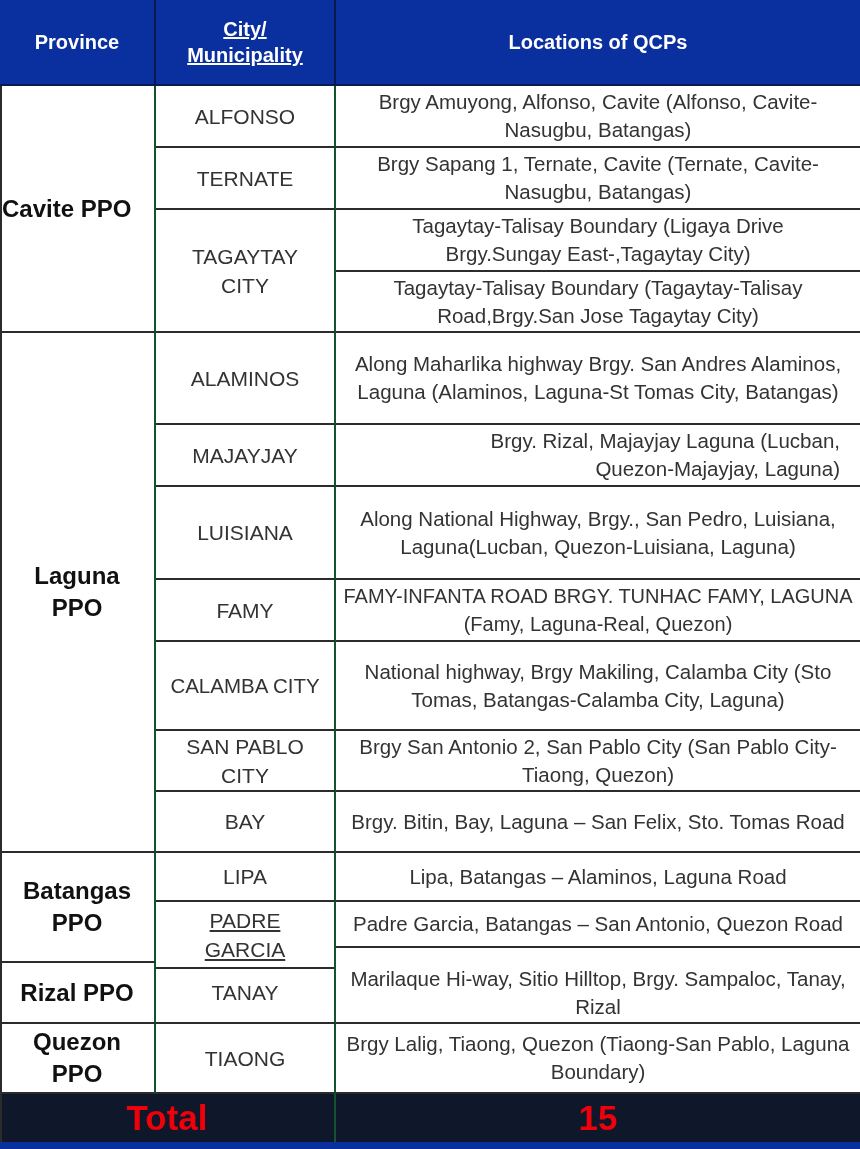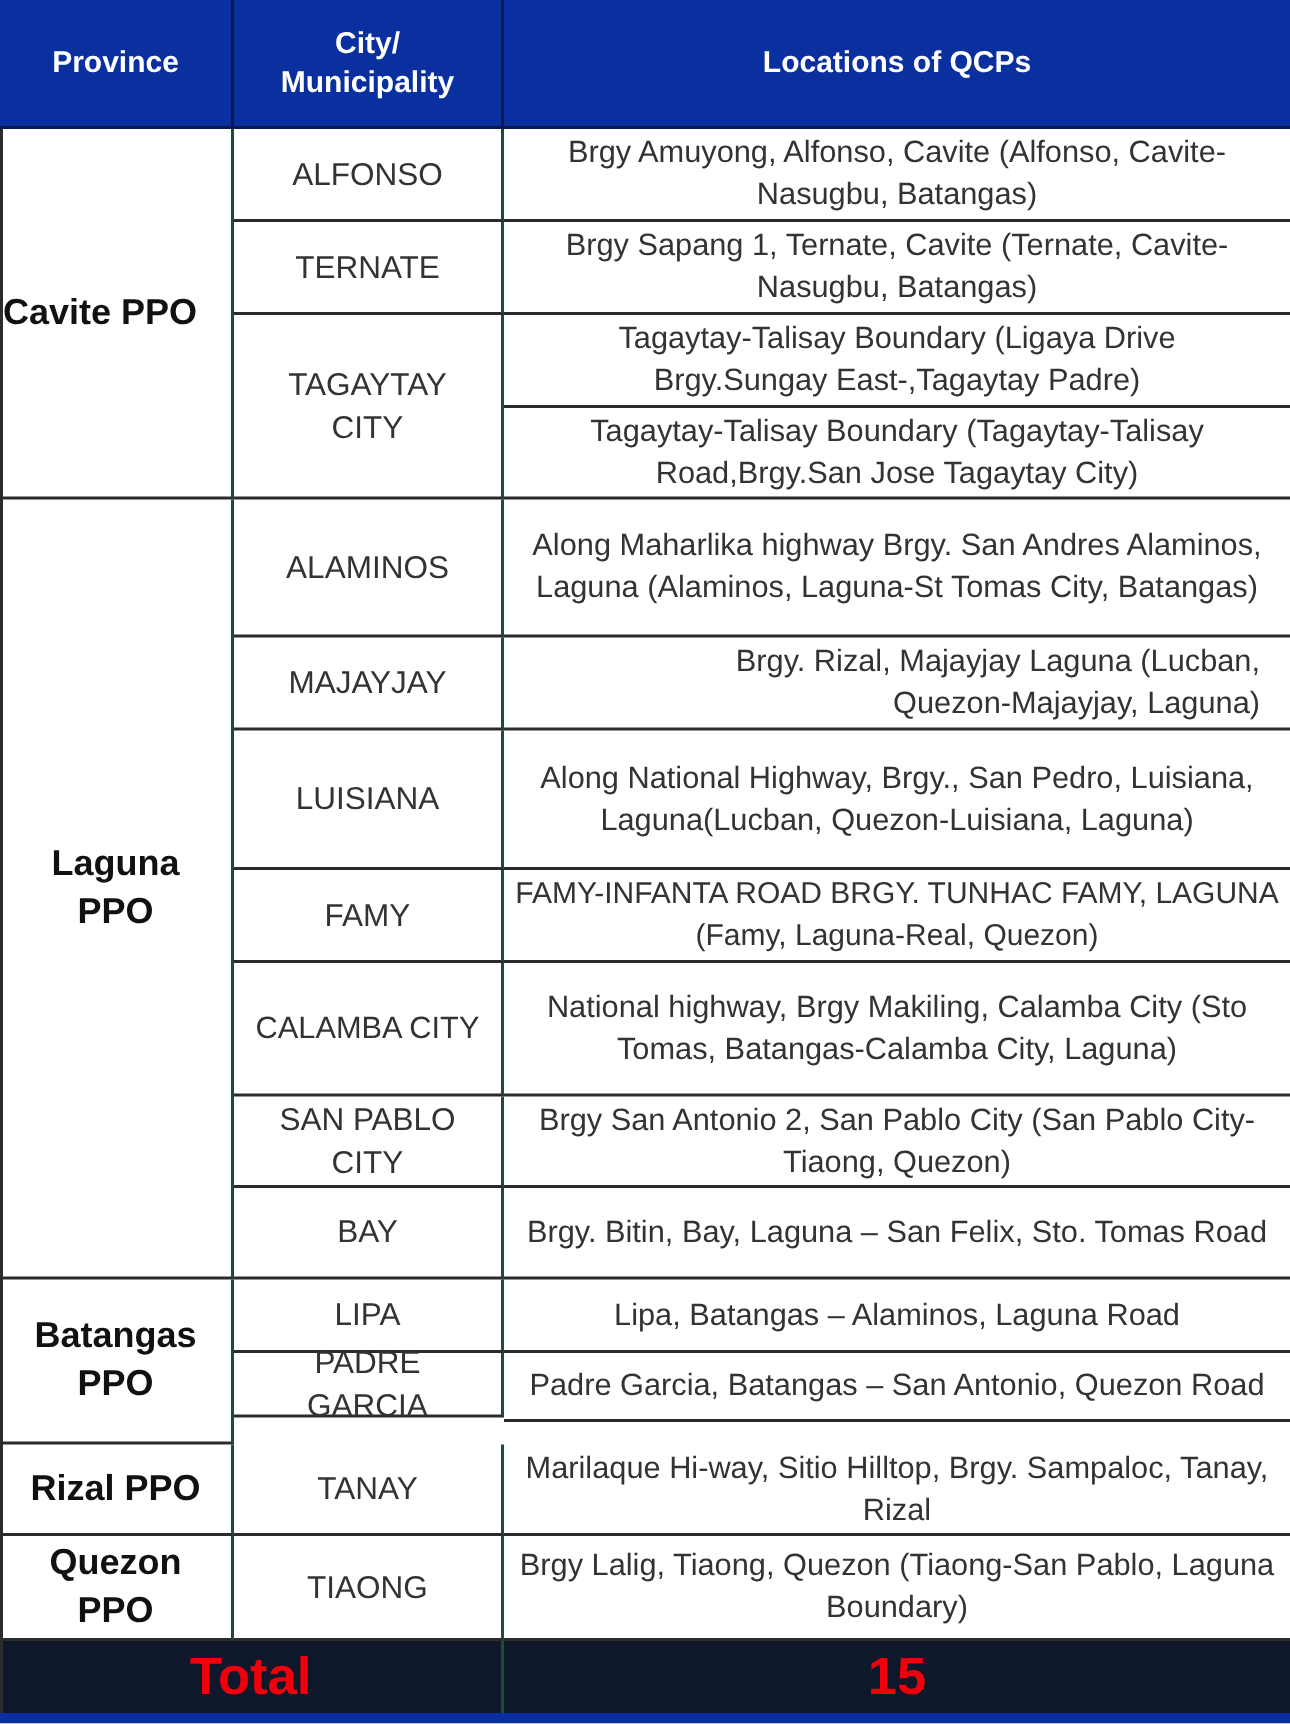--- a/index.html
+++ b/index.html
@@ -17,21 +17,21 @@
   .lborder { position:absolute; left:0; top:86px; width:2px; height:1056px; background:#2b2b2b; }
 </style>
 </head>
 <body>
 
 <div>
 
   <div class="cell hdr" style="left:0;top:0;width:156px;height:86px;">
       <span>Province</span>
     </div>
-  <div class="cell hdr" style="left:156px;top:0;width:180px;height:86px;">
+  <div class="cell hdr" style="left:156px;top:0;width:180px;height:86px;text-decoration:underline;">
       <span style="display:block;width:150px;">City/ Municipality</span>
     </div>
   <div class="cell hdr" style="left:336px;top:0;width:524px;height:86px;border-right:none;">
       <span>Locations of QCPs</span>
     </div>
 
   <div class="cell prov" style="left:0;top:86px;width:156px;height:247px;justify-content:flex-start;padding-left:2px;">
       <span>Cavite PPO</span>
     </div>
   <div class="cell prov" style="left:0;top:333px;width:156px;height:520px;">
@@ -73,38 +73,38 @@
     </div>
   <div class="cell city" style="left:156px;top:731px;width:180px;height:61px;">
       <span style="display:block;width:140px;">SAN PABLO CITY</span>
     </div>
   <div class="cell city" style="left:156px;top:792px;width:180px;height:61px;">
       <span>BAY</span>
     </div>
   <div class="cell city" style="left:156px;top:853px;width:180px;height:49px;">
       <span>LIPA</span>
     </div>
-  <div class="cell city" style="left:156px;top:902px;width:180px;height:43px;">
+  <div class="cell city" style="left:156px;top:902px;width:180px;height:67px;text-decoration:underline;">
       <span style="display:block;width:110px;">PADRE GARCIA</span>
     </div>
   <div class="cell city" style="left:156px;top:963px;width:180px;height:61px;">
       <span>TANAY</span>
     </div>
   <div class="cell city" style="left:156px;top:1024px;width:180px;height:70px;">
       <span>TIAONG</span>
     </div>
 
   <div class="cell loc" style="left:336px;top:86px;width:524px;height:62px;border-right:none;">
       <span style="display:block;width:450px;">Brgy Amuyong, Alfonso, Cavite (Alfonso, Cavite-Nasugbu, Batangas)</span>
     </div>
   <div class="cell loc" style="left:336px;top:148px;width:524px;height:62px;border-right:none;">
       <span style="display:block;width:460px;">Brgy Sapang 1, Ternate, Cavite (Ternate, Cavite-Nasugbu, Batangas)</span>
     </div>
   <div class="cell loc" style="left:336px;top:210px;width:524px;height:62px;border-right:none;">
-      <span style="display:block;width:460px;">Tagaytay-Talisay Boundary (Ligaya Drive Brgy.Sungay East-,Tagaytay Padre)</span>
+      <span style="display:block;width:460px;">Tagaytay-Talisay Boundary (Ligaya Drive Brgy.Sungay East-,Tagaytay City)</span>
     </div>
   <div class="cell loc" style="left:336px;top:272px;width:524px;height:61px;border-right:none;">
       <span style="display:block;width:520px;">Tagaytay-Talisay Boundary (Tagaytay-Talisay Road,Brgy.San Jose Tagaytay City)</span>
     </div>
   <div class="cell loc" style="left:336px;top:333px;width:524px;height:92px;border-right:none;">
       <span style="display:block;width:520px;">Along Maharlika highway Brgy. San Andres Alaminos, Laguna (Alaminos, Laguna-St Tomas City, Batangas)</span>
     </div>
   <div class="cell loc" style="left:336px;top:425px;width:588px;height:62px;border-right:none;text-align:right;">
       <span style="display:block;width:420px;">Brgy. Rizal, Majayjay Laguna (Lucban, Quezon-Majayjay, Laguna)</span>
     </div>

